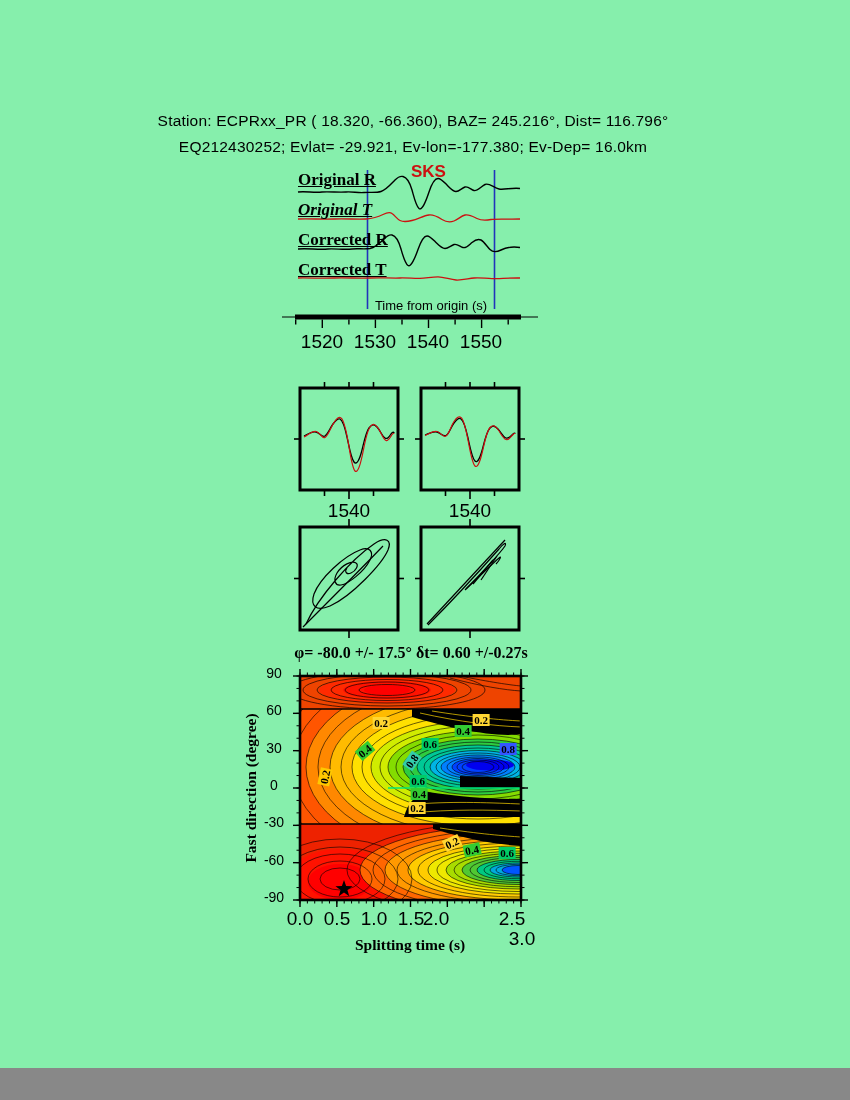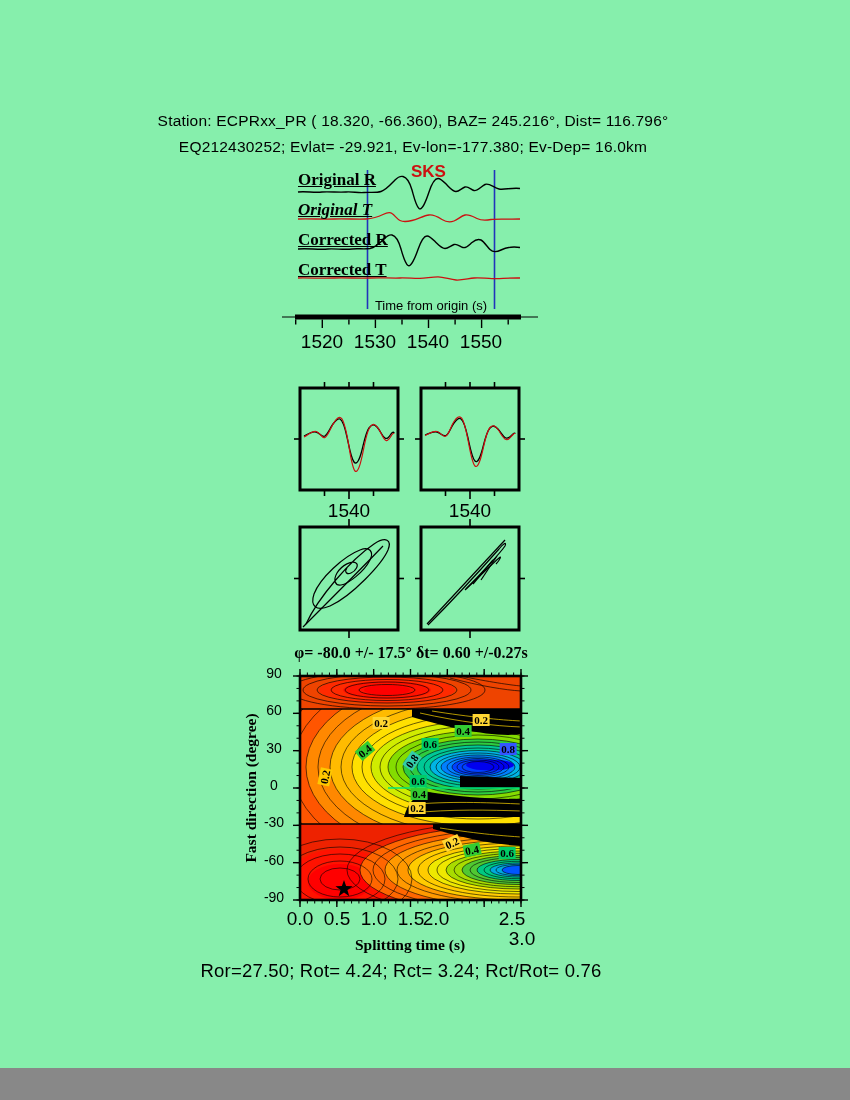--- a/index.html
+++ b/index.html
@@ -414,14 +414,13 @@
   <span class="abs clabel" style="left: 508px; top: 749px; transform: translate(-50%, -50%); background: rgb(51, 85, 255);">0.8</span>
   <span class="abs clabel" style="left: 412px; top: 761px; transform: translate(-50%, -50%) rotate(-55deg); background: rgb(51, 204, 170);">0.8</span>
   <span class="abs clabel" style="left: 325px; top: 777px; transform: translate(-50%, -50%) rotate(-78deg); background: rgb(255, 200, 0);">0.2</span>
   <span class="abs clabel" style="left: 418px; top: 781px; transform: translate(-50%, -50%); background: rgb(0, 204, 102);">0.6</span>
   <span class="abs clabel" style="left: 419px; top: 794px; transform: translate(-50%, -50%); background: rgb(51, 204, 51);">0.4</span>
   <span class="abs clabel" style="left: 417px; top: 808px; transform: translate(-50%, -50%); background: rgb(255, 214, 51);">0.2</span>
   <span class="abs clabel" style="left: 452px; top: 843px; transform: translate(-50%, -50%) rotate(-25deg); background: rgb(255, 214, 51);">0.2</span>
   <span class="abs clabel" style="left: 472px; top: 850px; transform: translate(-50%, -50%) rotate(-12deg); background: rgb(51, 204, 51);">0.4</span>
   <span class="abs clabel" style="left: 507px; top: 853px; transform: translate(-50%, -50%); background: rgb(0, 204, 102);">0.6</span>
 
-  <div class="abs footer" style="top:960px;">Ror=27.50; Rot= 4.24; Rct= 3.24; Rct/Rot= 0.76</div>
 </div>
 
 </body></html>

